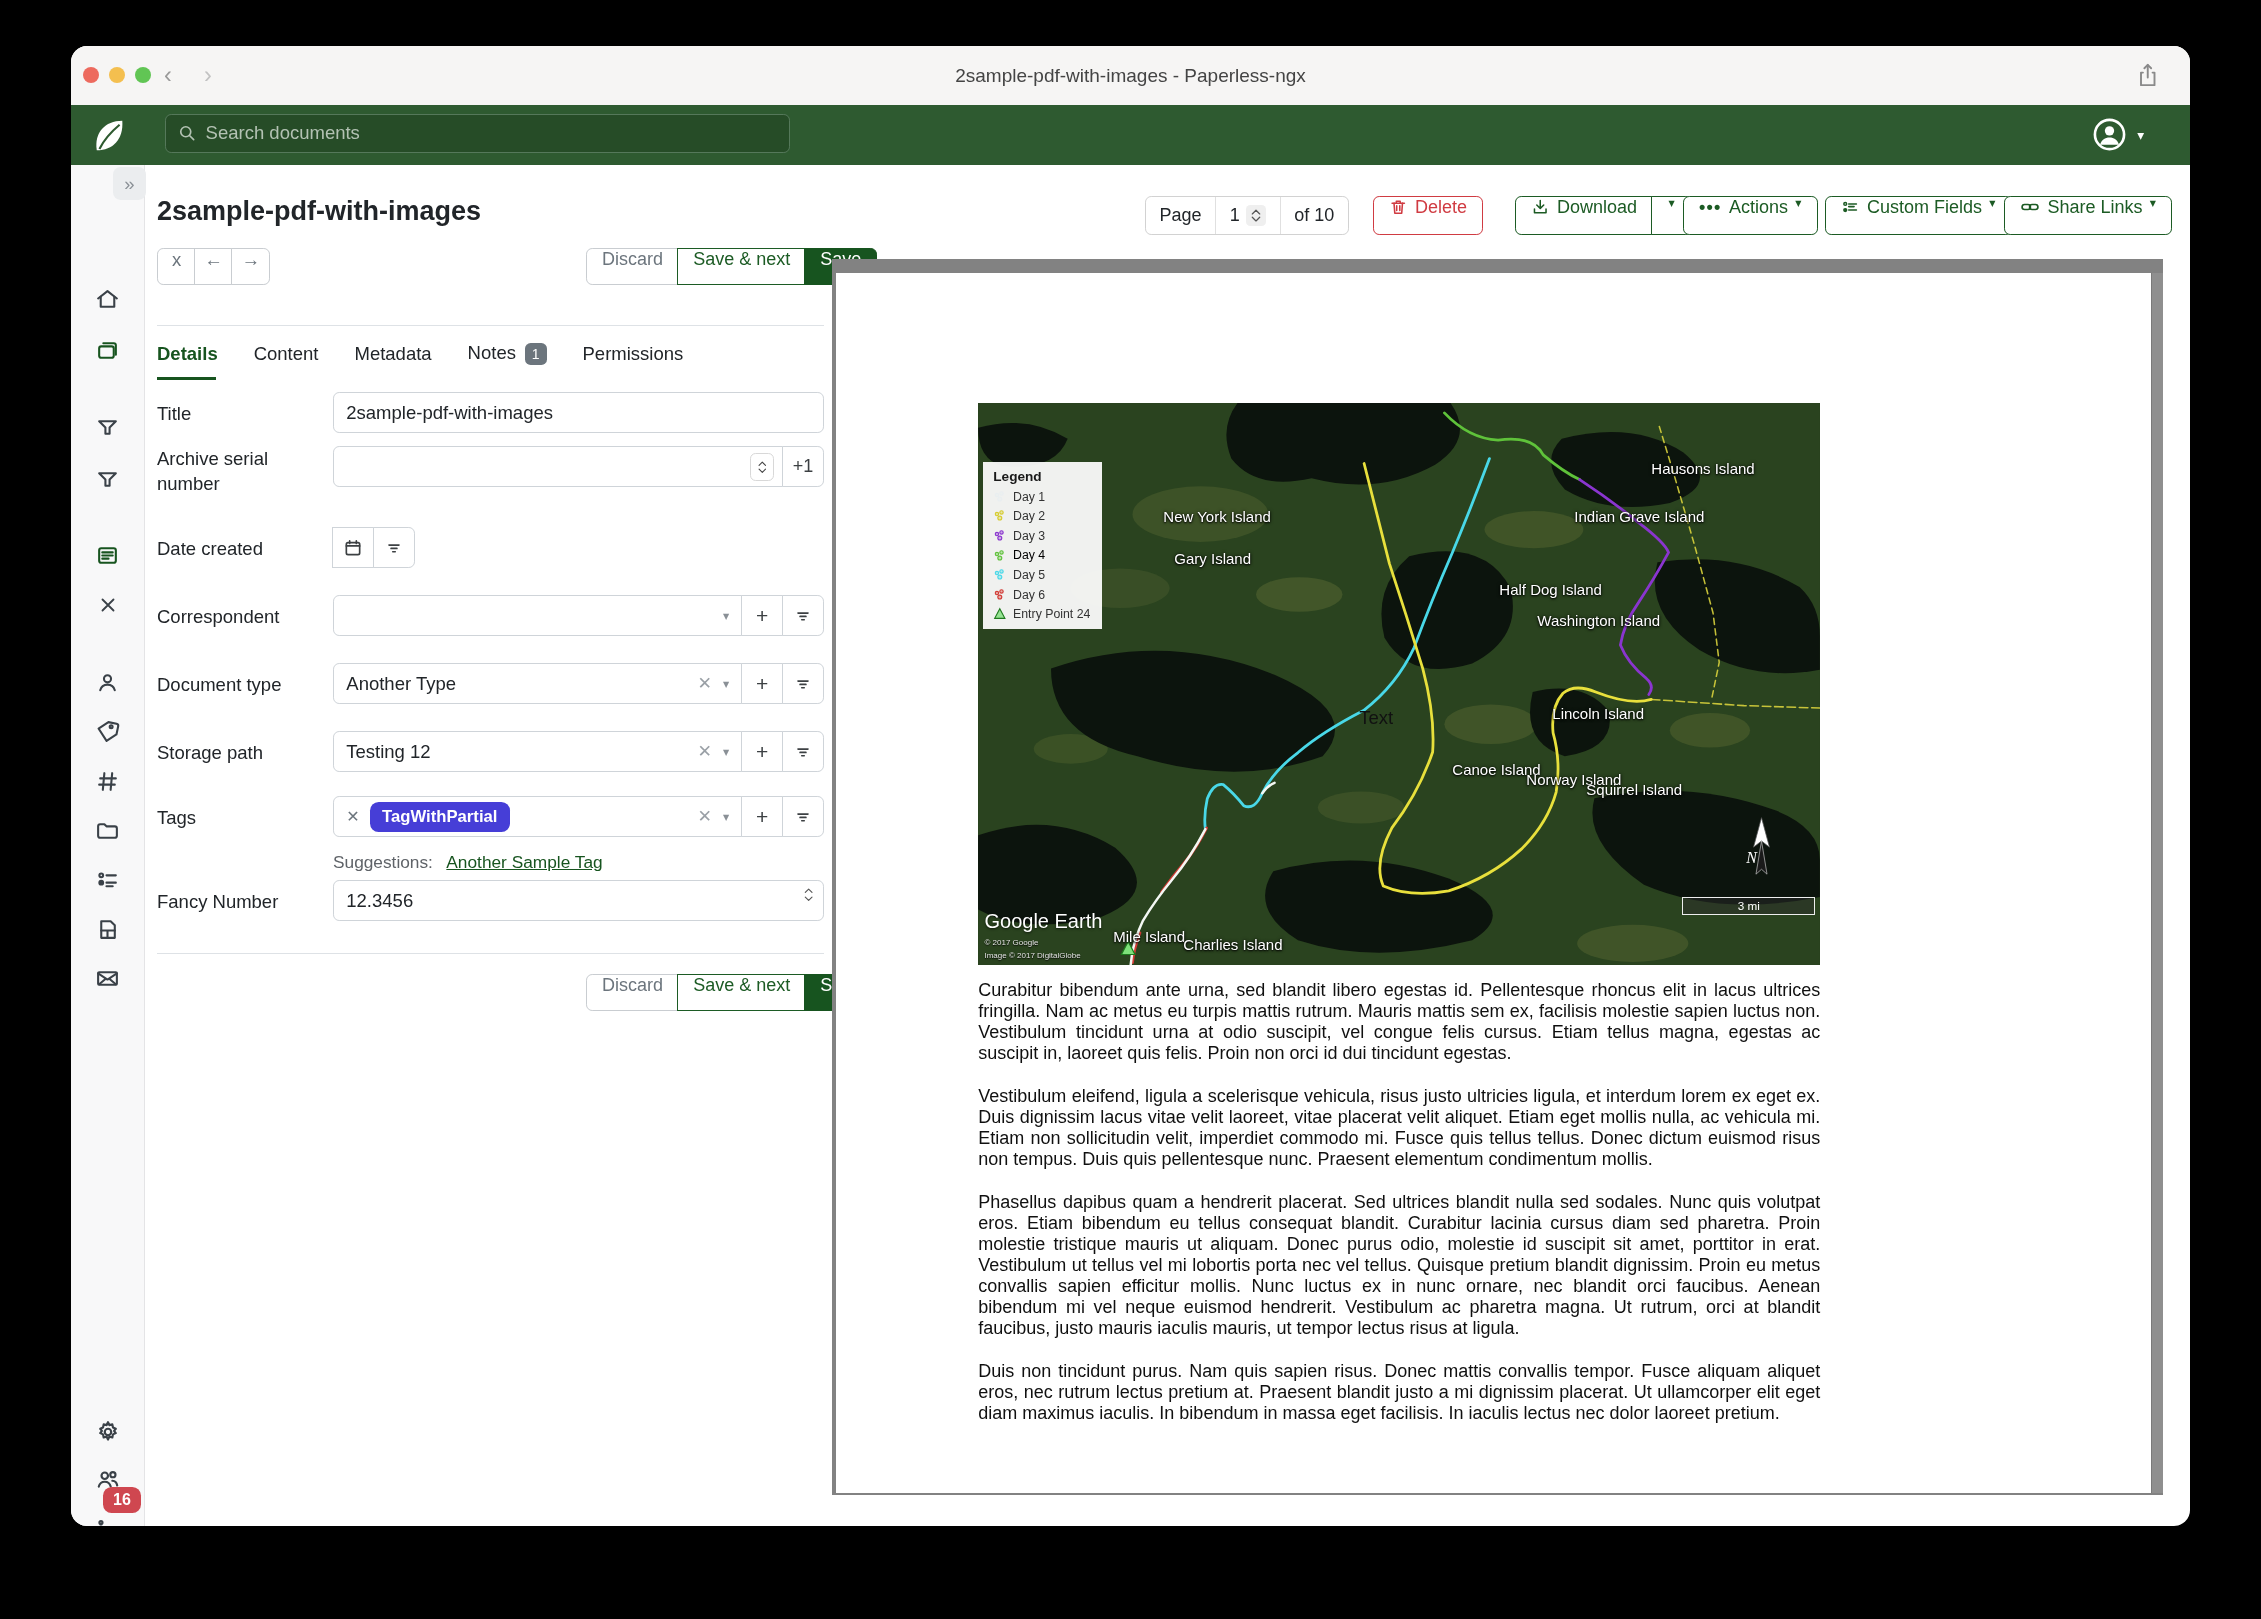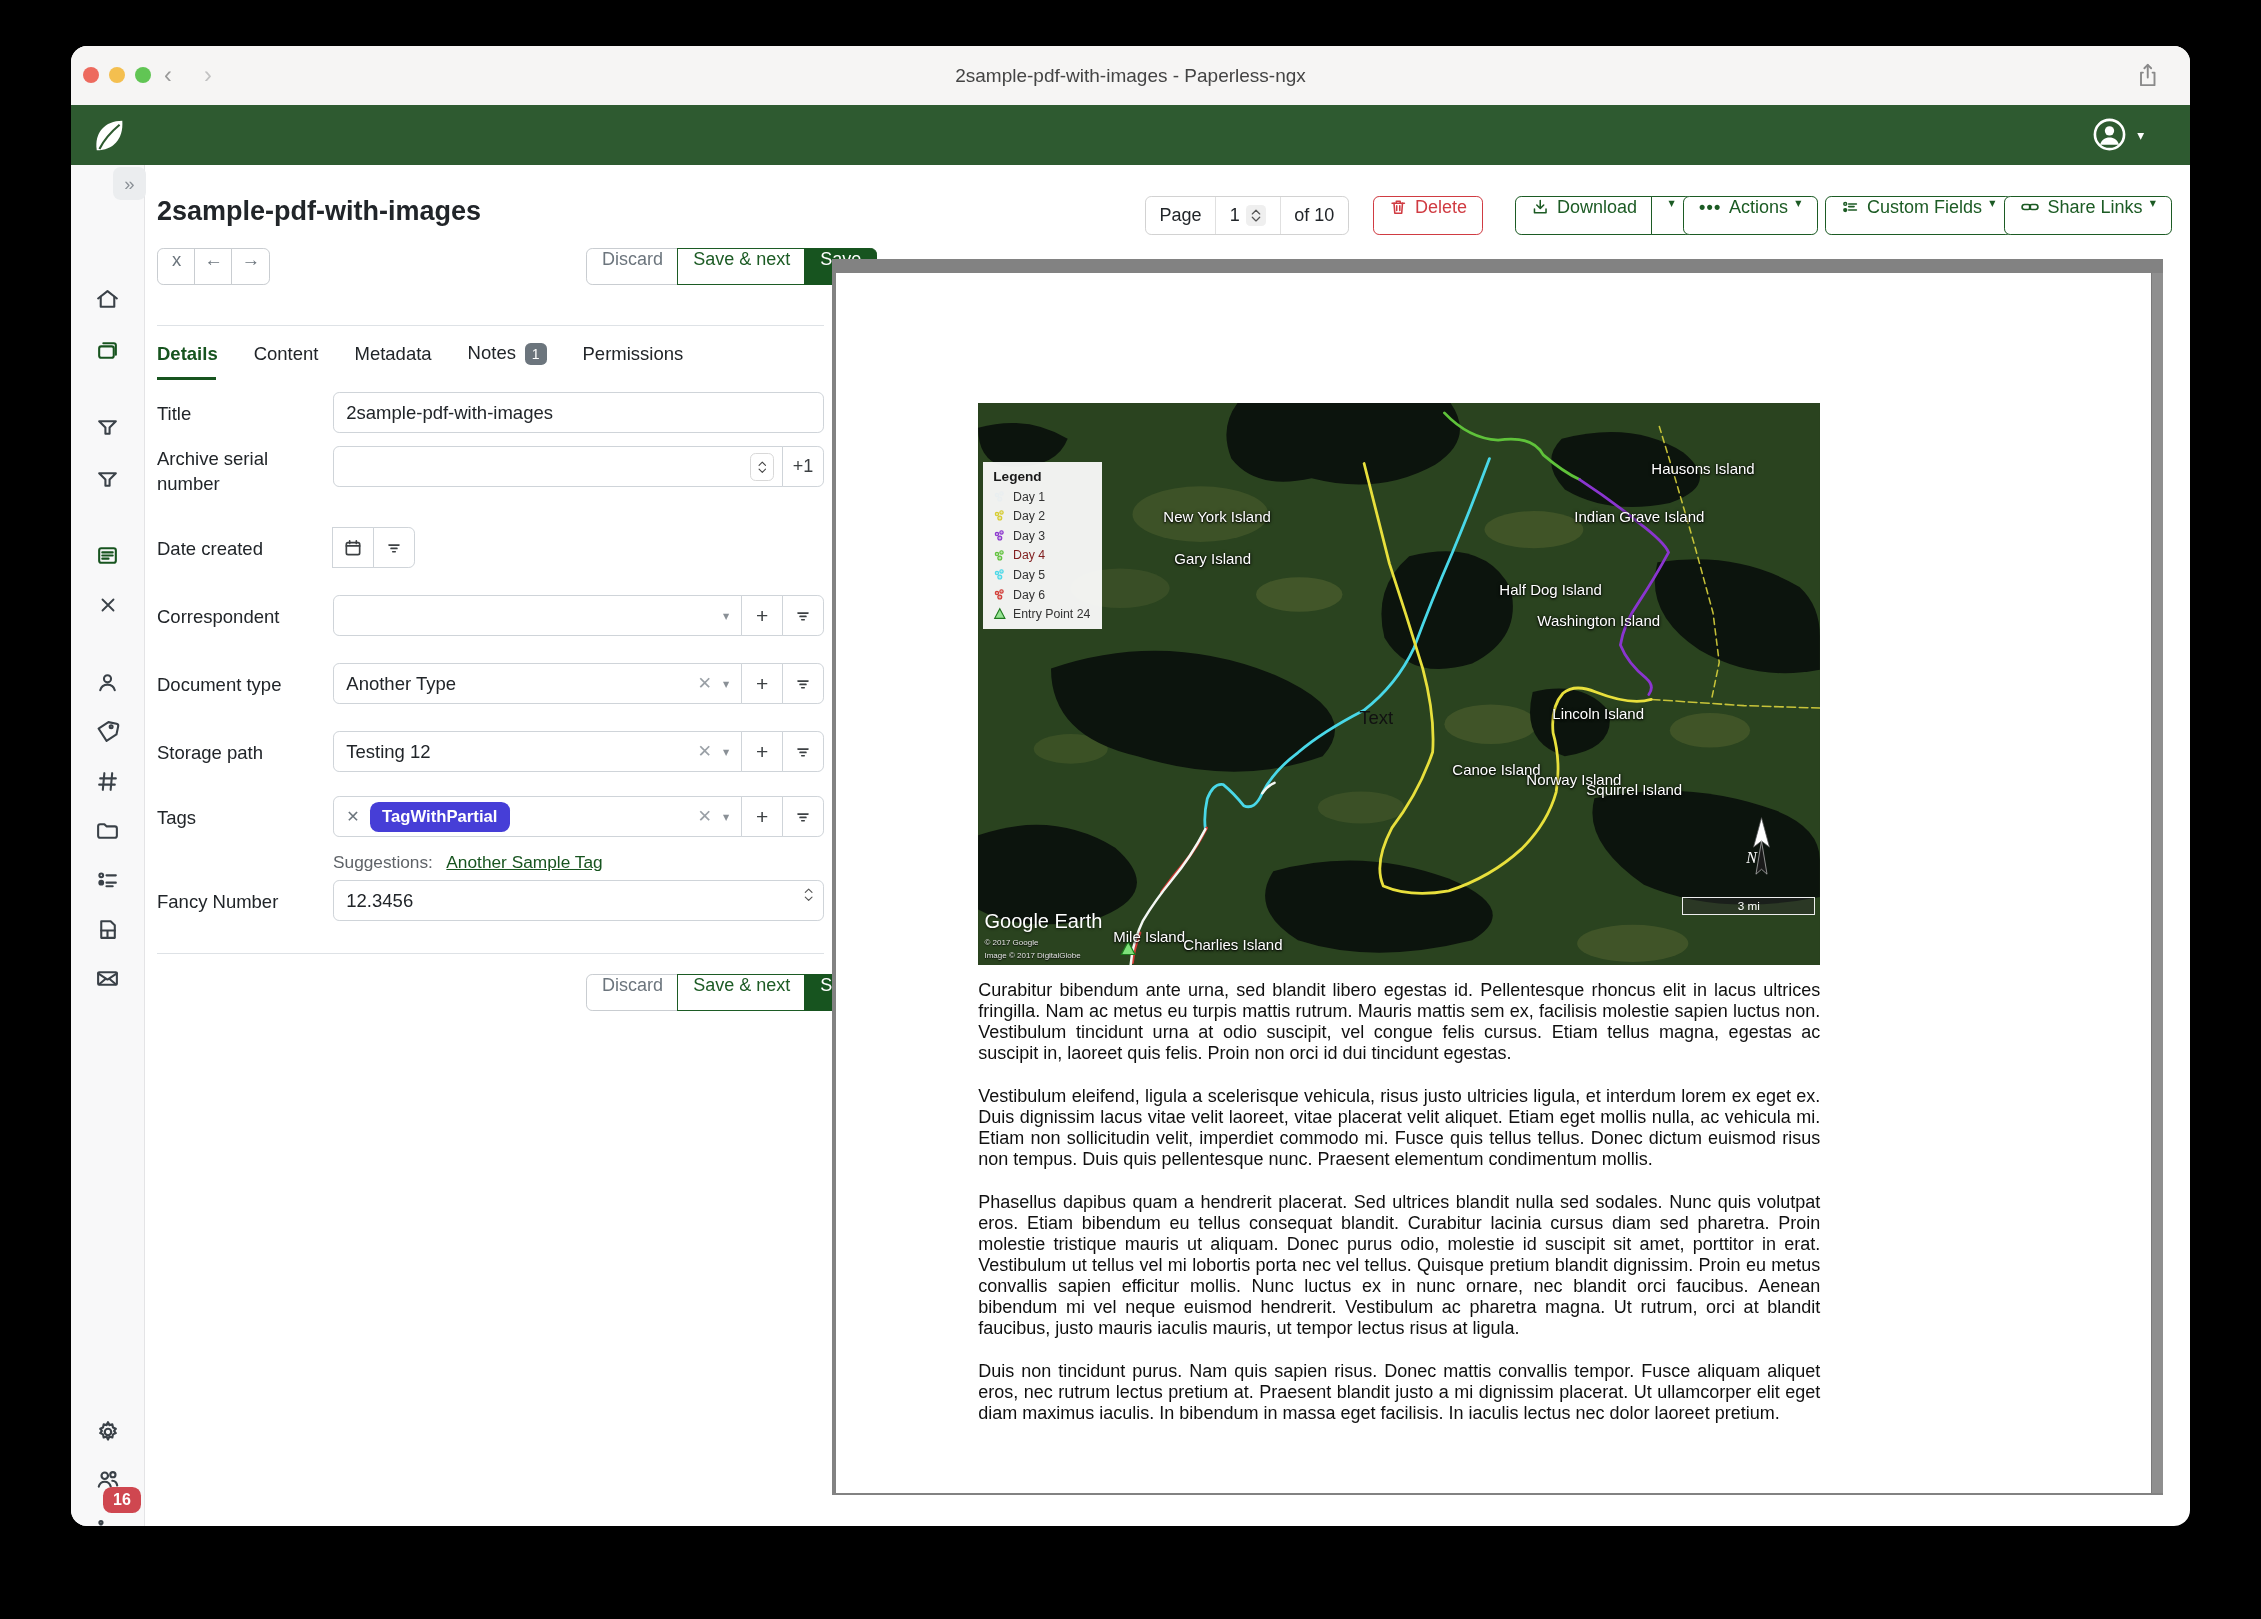--- a/index.html
+++ b/index.html
@@ -123,20 +123,29 @@
             <path d="M8.5 6.5 L12 3 l3.5 3.5"></path>
       </g>
     </svg>
   </div>
 
   <div class="greenbar">
     <svg class="logo" width="43" height="43" viewBox="0 0 32 32">
       <path d="M8 27 C6 14 14 5 27 5 C28 19 20 27 8 27 Z" fill="#fff"></path>
       <path d="M10 26 C14 18 19 13 25 8" stroke="#2e5a30" stroke-width="1.6" fill="none"></path>
     </svg>
+    <div class="search">
+      <svg width="20" height="20" viewBox="0 0 24 24">
+        <g class="ic" style="stroke:#b3c2b3">
+              <circle cx="10.5" cy="10.5" r="6"></circle>
+              <path d="M15 15 L20 20"></path>
+            </g>
+      </svg>
+      <span class="ph">Search documents</span>
+    </div>
     <div class="avatar">
       <svg width="35" height="35" viewBox="0 0 24 24">
         <circle cx="12" cy="12" r="10" fill="none" stroke="#fff" stroke-width="1.8"></circle>
         <circle cx="12" cy="9.5" r="3.2" fill="#fff"></circle>
         <path d="M5.5 19 C6.5 15.5 9 14 12 14 s5.5 1.5 6.5 5" fill="#fff"></path>
       </svg>
       <span style="color:#fff;font-size:13.6px">▾</span>
     </div>
   </div>
 
@@ -604,21 +613,21 @@
               <span style="color:#333">Day 3</span>
                 </div>
             <div class="lrow" style="color: rgb(95, 194, 58);">
               <svg width="13.6" height="13.6" viewBox="0 0 24 24">
                     <g stroke="currentColor" stroke-width="2" fill="currentColor" fill-opacity=".35">
                       <circle cx="7" cy="9" r="3"></circle>
                       <circle cx="15" cy="6" r="3"></circle>
                       <circle cx="12" cy="16" r="3.5"></circle>
                     </g>
                   </svg>
-              <span style="color:#7f1d1d">Day 4</span>
+              <span style="color:#000000">Day 4</span>
                 </div>
             <div class="lrow" style="color: rgb(73, 216, 232);">
               <svg width="13.6" height="13.6" viewBox="0 0 24 24">
                     <g stroke="currentColor" stroke-width="2" fill="currentColor" fill-opacity=".35">
                       <circle cx="7" cy="9" r="3"></circle>
                       <circle cx="15" cy="6" r="3"></circle>
                       <circle cx="12" cy="16" r="3.5"></circle>
                     </g>
                   </svg>
               <span style="color:#333">Day 5</span>

